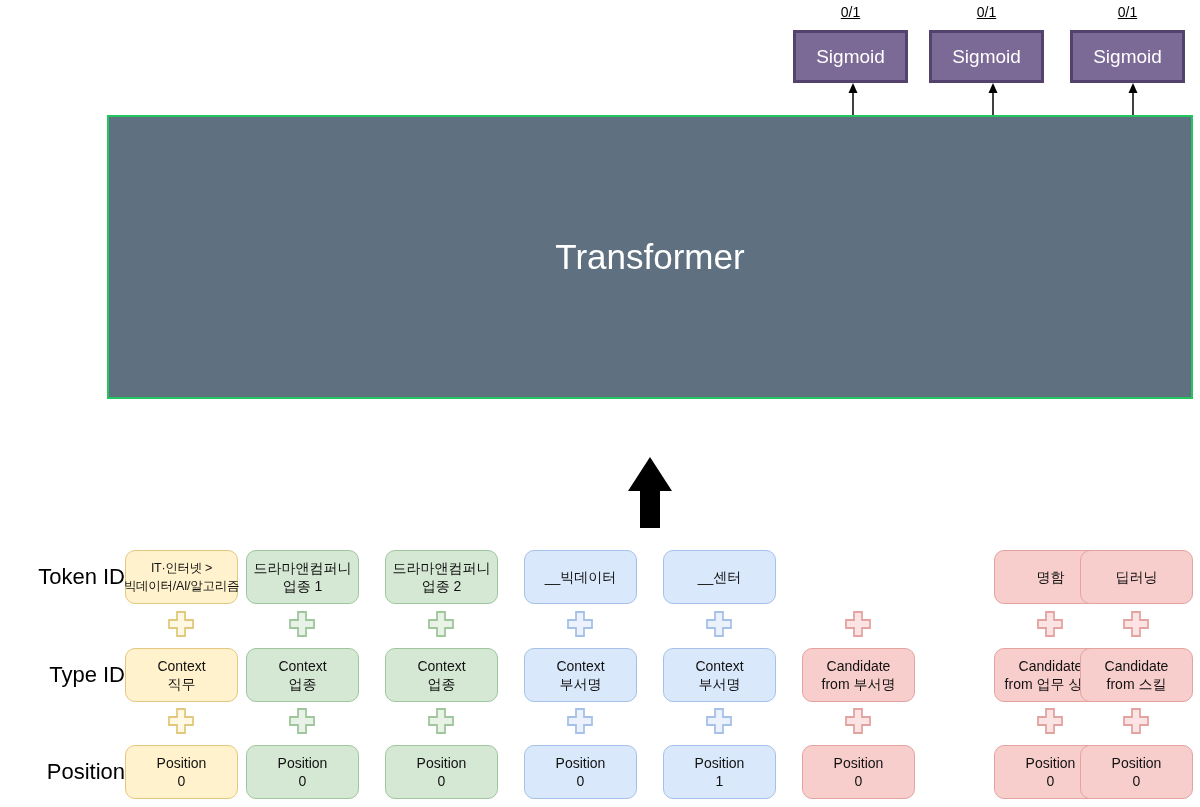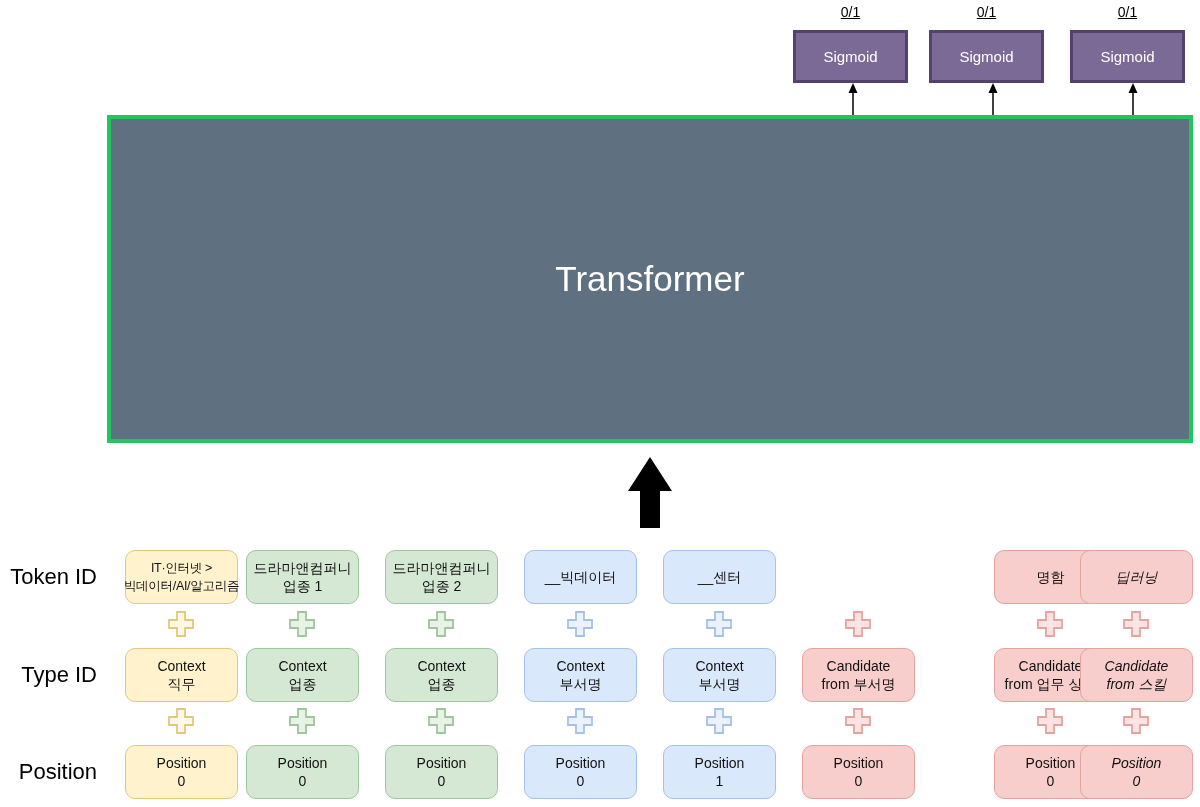--- a/index.html
+++ b/index.html
@@ -3,47 +3,47 @@
 <meta charset="utf-8">
 <style>
   html,body { margin:0; padding:0; background:#fff; }
   .canvas {
     position:relative; width:1200px; height:807px; background:#ffffff;
     font-family:"Liberation Sans","DejaVu Sans",sans-serif; overflow:hidden;
   }
 
   
   .encoder {
-    position:absolute; left:107px; top:115px; width:1086px; height:328px;
-    background:#5F7080; border:4px solid #22c55e; box-sizing:border-box;
+    position:absolute; left:107px; top:115px; width:1086px; height:284px;
+    background:#5F7080; border:2px solid #22c55e; box-sizing:border-box;
     display:flex; flex-direction:column; align-items:center; justify-content:center;
     color:#fff; font-size:35px; line-height:42px; text-align:center;
   }
 
   
   .score {
     position:absolute; top:4px; width:115px; text-align:center;
     font-size:14px; color:#000;text-decoration:underline;
   }
   .sigmoid {
     position:absolute; top:30px; width:115px; height:53px;
     background:#7B6A96; border:3px solid #53426D; box-sizing:border-box;
     display:flex; align-items:center; justify-content:center;
-    color:#fff; font-size:15px;
+    color:#fff; font-size:19px;
   }
   .thin-arrow { position:absolute; top:83px; width:12px; height:33px; }
 
   
   .big-arrow { position:absolute; left:628px; top:457px; width:44px; height:71px; }
 
   
   .row-label {
     position:absolute; left:0; width:97px; height:54px;
     display:flex; align-items:center; justify-content:flex-end;
-    font-size:22px; color:#000; white-space:nowrap;
+    font-size:22px; color:#000; white-space:nowrap;padding-left:28px;
   }
 
   
   .col { position:absolute; top:550px; width:113px; height:250px; }
   .cell {
     position:absolute; left:0; width:113px; height:54px; box-sizing:border-box;
     background:var(--fill); border:1.5px solid var(--stroke); border-radius:10px;
     display:flex; flex-direction:column; align-items:center; justify-content:center;
     font-size:14px; line-height:18px; color:#111; text-align:center; white-space:nowrap;
   }
@@ -236,21 +236,21 @@
       </div>
     <svg class="plus p2" viewBox="0 0 30 30">
         <path d="M11 3 H19 V11 H27 V19 H19 V27 H11 V19 H3 V11 H11 Z"></path>
       </svg>
     <div class="cell pos">
         <span>Position</span>
         <span>0</span>
       </div>
   </div>
 
-  <div class="col" data-col="7" style="left: 1080px; font-style: italic; --fill: #F8CECC; --stroke: #E3A3A0;">
+  <div class="col" data-col="7" style="left: 1080px; --fill: #F8CECC; --stroke: #E3A3A0;">
     <div class="cell token">
         <span>딥러닝</span>
         <span></span>
       </div>
     <svg class="plus p1" viewBox="0 0 30 30">
         <path d="M11 3 H19 V11 H27 V19 H19 V27 H11 V19 H3 V11 H11 Z"></path>
       </svg>
     <div class="cell type">
         <span>Candidate</span>
         <span>from 스킬</span>

